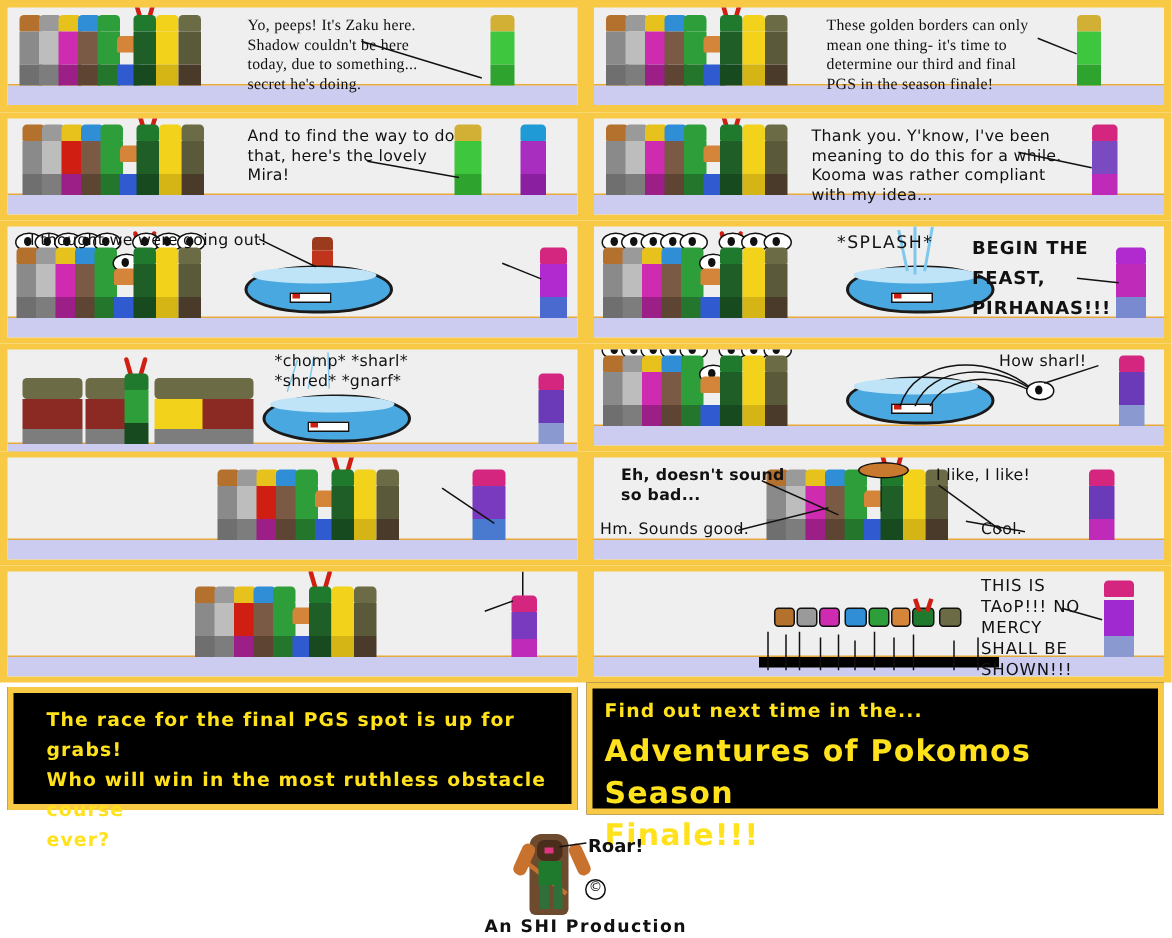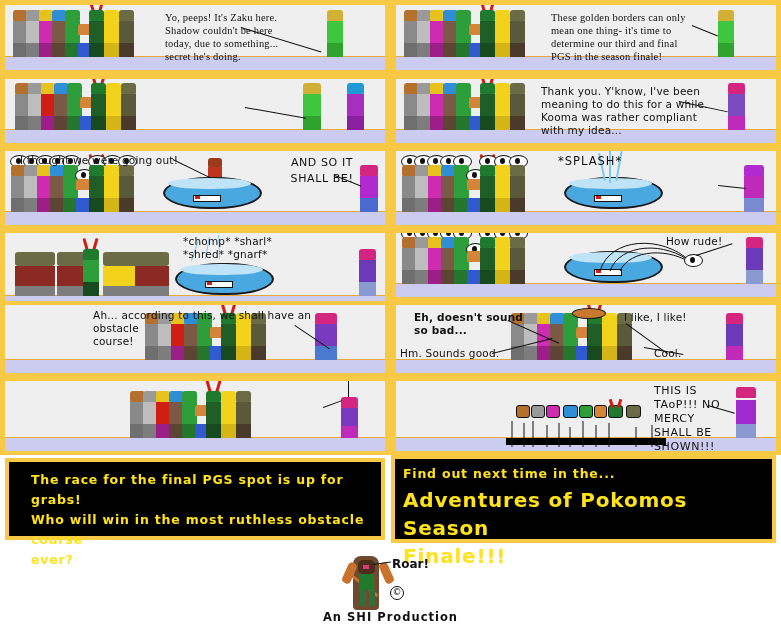--- a/index.html
+++ b/index.html
@@ -271,20 +271,23 @@
           <i class="head" style="background:#d2b035"></i>
           <i class="body" style="background:#3fc63f"></i>
           <i class="legs" style="background:#2ea32e"></i>
         </div>
       <div class="fig" style="left:342px;bottom:13px;width:17px;">
           <i class="head" style="background:#1f9ad6"></i>
           <i class="body" style="background:#a82ec0"></i>
           <i class="legs" style="background:#8a1fa0"></i>
         </div>
       <div class="pointer" style="left:240px;top:28px;width:62px;transform:rotate(10deg);"></div>
+      <div class="bubble" style="left:160px;top:6px;width:200px;">And to find the way to do
+that, here's the lovely
+Mira!</div>
     </div>
 
     <div class="panel" style="left:396px;top:4px;width:380px;height:64px;">
       <div class="floor"></div>
       <div class="floorline"></div>
       <div class="crowd" style="left:8px;width:130px;">
         <div class="fig" style="left:0;">
             <i class="head" style="background:#b4712e"></i>
             <i class="body" style="background:#8a8a8a"></i>
             <i class="legs" style="background:#6f6f6f"></i>
@@ -416,22 +419,20 @@
         <div class="tag"></div>
       </div>
       <div class="fig" style="left:355px;bottom:13px;width:18px;">
           <i class="head" style="background:#d4257f"></i>
           <i class="body" style="background:#b02ad0"></i>
           <i class="legs" style="background:#4a6ad0"></i>
         </div>
       <div class="pointer" style="left:168px;top:8px;width:42px;transform:rotate(26deg);"></div>
       <div class="pointer" style="left:330px;top:24px;width:28px;transform:rotate(22deg);"></div>
       <div class="bubble" style="left:15px;top:3px;width:165px;">I thought we were going out!</div>
-      <div class="bubble caps" style="left:272px;top:4px;width:90px;text-align:center;">AND SO IT
-SHALL BE!</div>
     </div>
 
     <div class="panel" style="left:396px;top:4px;width:380px;height:74px;">
       <div class="floor"></div>
       <div class="floorline"></div>
       <div class="crowd" style="left:6px;width:140px;height:58px;">
         <div class="fig" style="left:0;">
             <span class="eyeband"></span>
             <i class="head" style="background:#b4712e"></i>
             <i class="body" style="background:#8a8a8a"></i>
@@ -494,20 +495,23 @@
       <div class="splash" style="left:205px;bottom:44px;height:28px;transform:rotate(-12deg);"></div>
       <div class="splash" style="left:213px;bottom:42px;height:34px;"></div>
       <div class="splash" style="left:222px;bottom:44px;height:30px;transform:rotate(10deg);"></div>
       <div class="bubble" style="left:162px;top:4px;width:90px;font-size:11.5px;letter-spacing:1px;">*SPLASH*</div>
       <div class="fig" style="left:348px;bottom:13px;width:20px;">
           <i class="head" style="background:#b02ad0"></i>
           <i class="body" style="background:#c02ab8"></i>
           <i class="legs" style="background:#7a8ad0"></i>
         </div>
       <div class="pointer" style="left:322px;top:34px;width:28px;transform:rotate(6deg);"></div>
+      <div class="bubble caps" style="left:252px;top:4px;width:110px;font-size:12px;line-height:20px;font-weight:bold;">BEGIN THE
+FEAST,
+PIRHANAS!!!</div>
     </div>
   </div>
 
   <div class="row" style="top:229px;height:72px;">
     <div class="panel" style="left:5px;top:4px;width:380px;height:76px;text-decoration:underline;">
       <div class="floor"></div>
       <div class="floorline"></div>
       <div class="crowd" style="left:10px;width:155px;height:48px;">
         <div class="fig" style="left:0;width:40px;">
             <i class="head" style="background:#6b6b45;height:14px;bottom:30px;border-radius:3px"></i>
@@ -619,21 +623,21 @@
       </div>
       <svg style="position:absolute;left:200px;top:2px;width:110px;height:36px;" viewBox="0 0 110 36">
         <path d="M4 36 C14 2 66 0 94 26" stroke="#111" fill="none" stroke-width="1"></path>
         <path d="M14 36 C24 8 70 6 96 28" stroke="#111" fill="none" stroke-width="1"></path>
         <path d="M24 36 C34 14 74 12 98 30" stroke="#111" fill="none" stroke-width="1"></path>
       </svg>
       <div class="fig" style="left:290px;bottom:28px;width:14px;height:12px;">
         <span class="eyeband" style="bottom:2px;left:-2px;"></span>
       </div>
       <div class="pointer" style="left:300px;top:22px;width:38px;transform:rotate(-18deg);"></div>
-      <div class="bubble" style="left:270px;top:2px;width:80px;">How rude!</div>
+      <div class="bubble" style="left:270px;top:2px;width:80px;">How sharl!</div>
       <div class="fig" style="left:350px;bottom:13px;width:17px;">
           <i class="head" style="background:#d4257f"></i>
           <i class="body" style="background:#6a3ab8"></i>
           <i class="legs" style="background:#8a9ad0"></i>
         </div>
     </div>
   </div>
 
   <div class="row" style="top:301px;height:76px;">
     <div class="panel" style="left:5px;top:4px;width:380px;height:68px;">
@@ -685,22 +689,20 @@
             <i class="body" style="background:#5a5a3a"></i>
             <i class="legs" style="background:#4a3a2a"></i>
           </div>
       </div>
       <div class="fig" style="left:310px;bottom:13px;width:22px;">
           <i class="head" style="background:#d4257f"></i>
           <i class="body" style="background:#7a3ac0"></i>
           <i class="legs" style="background:#4a7ad0"></i>
         </div>
       <div class="pointer" style="left:290px;top:20px;width:42px;transform:rotate(34deg);"></div>
-      <div class="bubble" style="left:88px;top:4px;width:260px;">Ah... according to this, we shall have an obstacle
-course!</div>
     </div>
 
     <div class="panel" style="left:396px;top:4px;width:380px;height:68px;">
       <div class="floor"></div>
       <div class="floorline"></div>
       <div class="crowd" style="left:115px;width:130px;">
         <div class="fig" style="left:0;">
             <i class="head" style="background:#b4712e"></i>
             <i class="body" style="background:#8a8a8a"></i>
             <i class="legs" style="background:#6f6f6f"></i>

